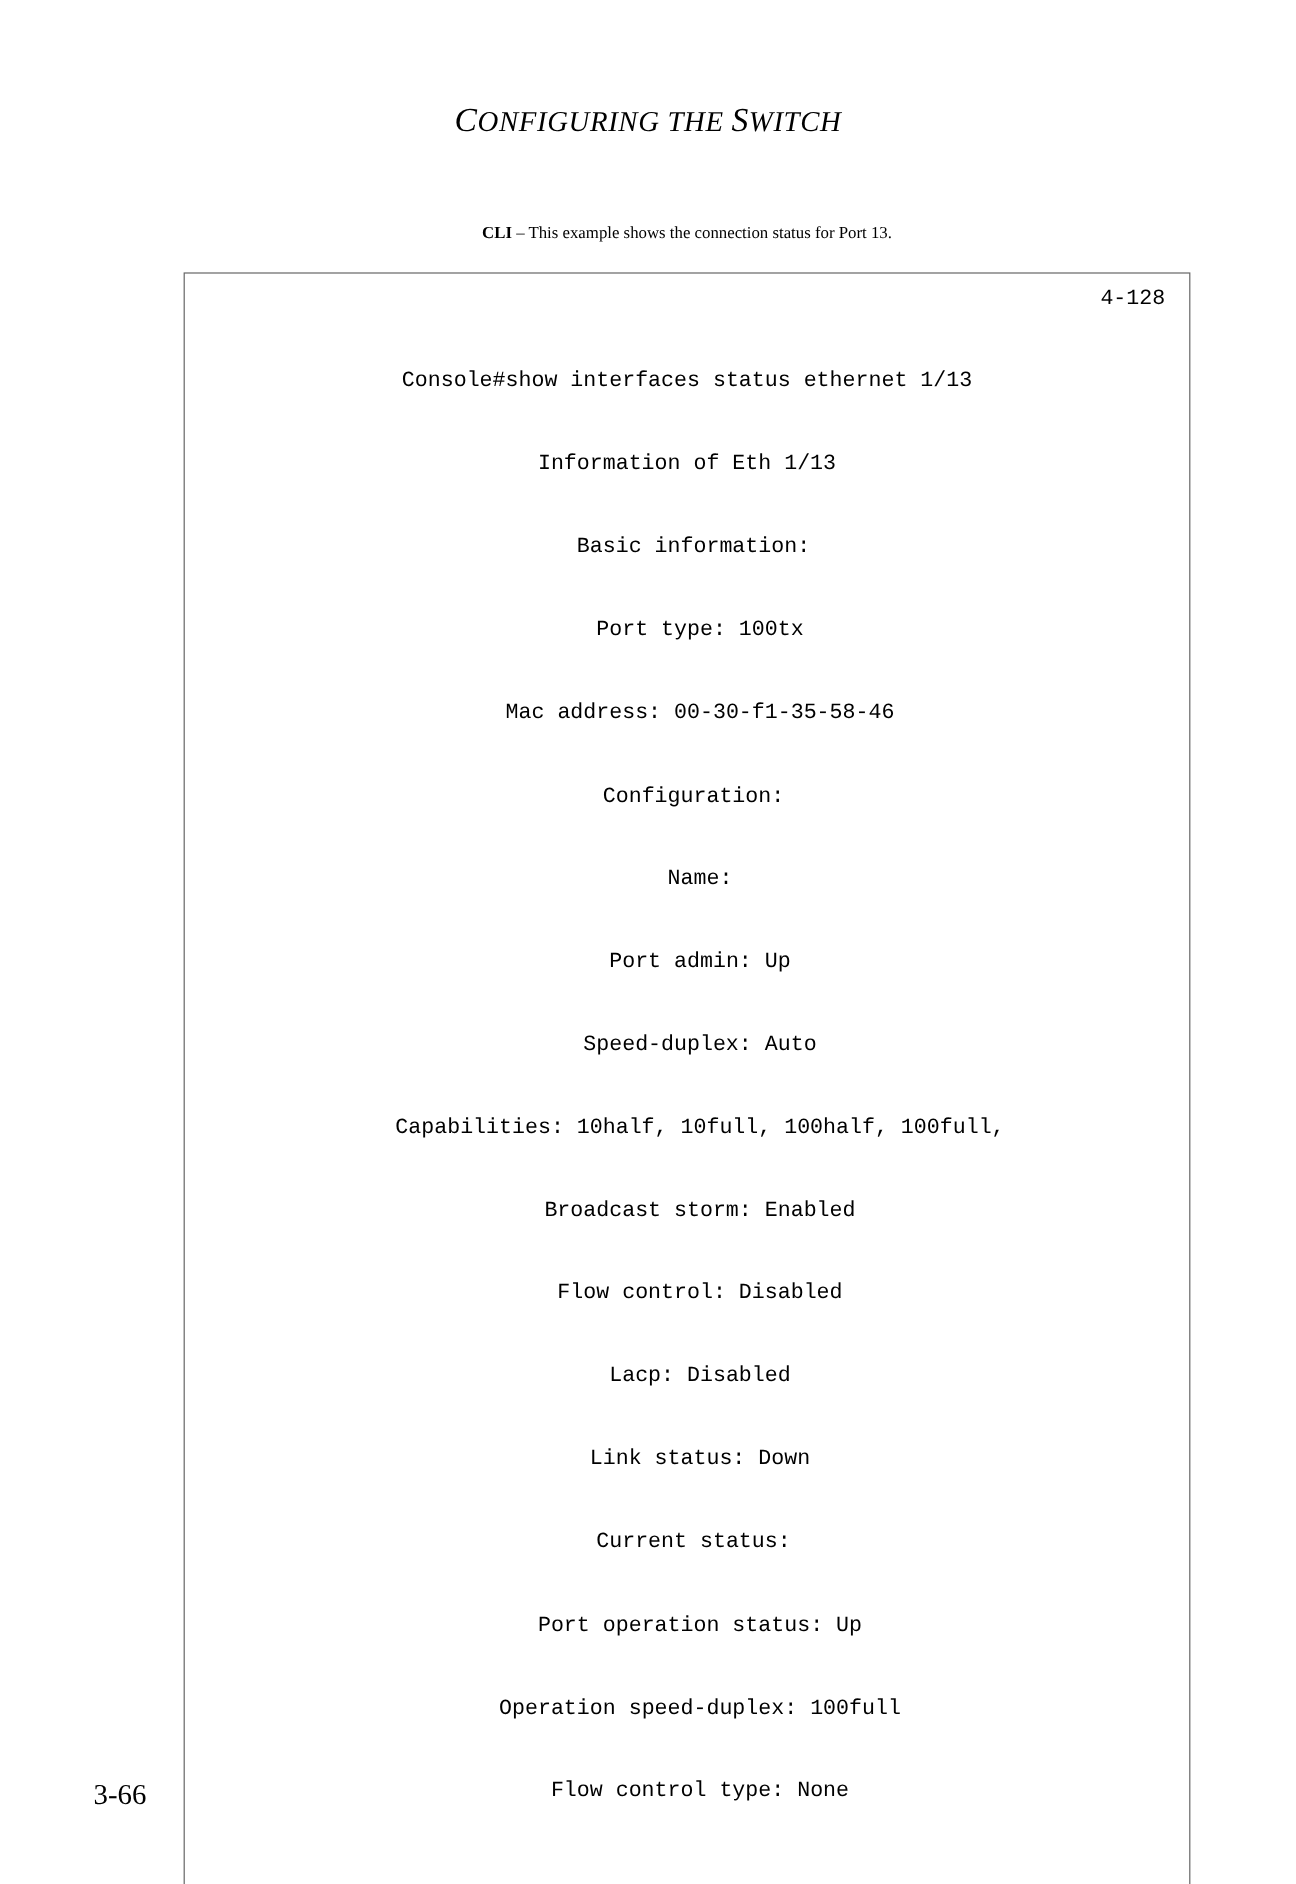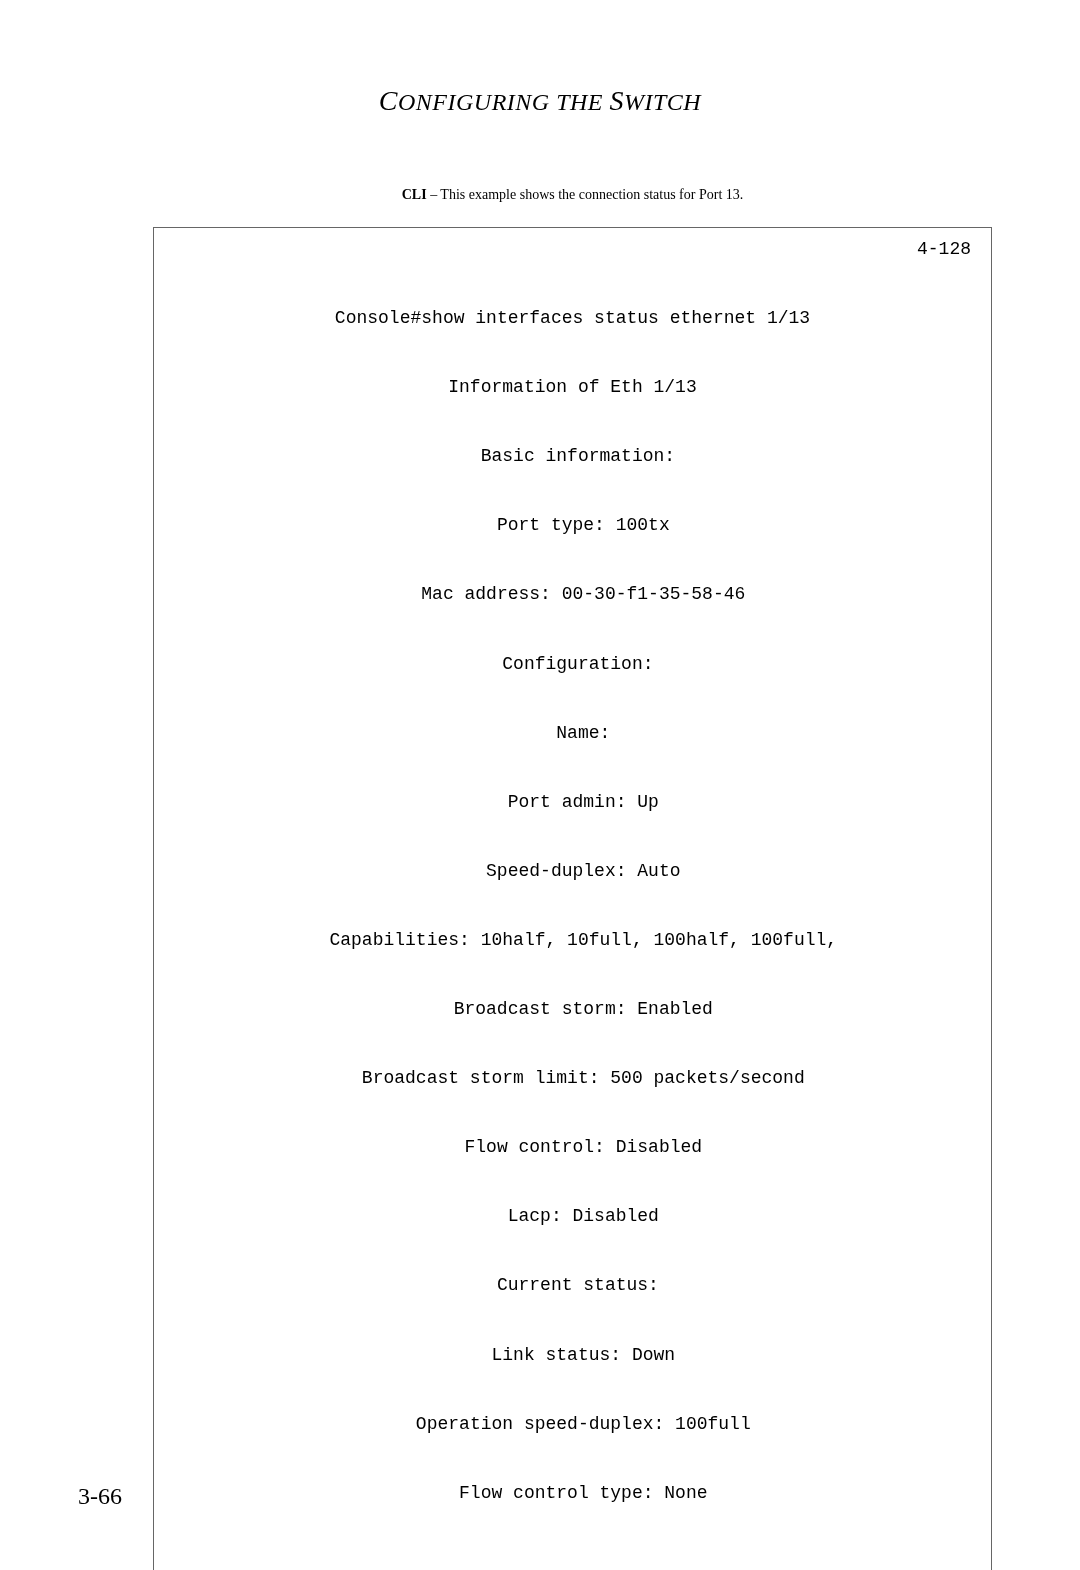--- a/index.html
+++ b/index.html
@@ -85,24 +85,24 @@
     <span class="cli-line">Information of Eth 1/13</span>
     <span class="cli-line"> Basic information:</span>
     <span class="cli-line">  Port type: 100tx</span>
     <span class="cli-line">  Mac address: 00-30-f1-35-58-46</span>
     <span class="cli-line"> Configuration:</span>
     <span class="cli-line">  Name:</span>
     <span class="cli-line">  Port admin: Up</span>
     <span class="cli-line">  Speed-duplex: Auto</span>
     <span class="cli-line">  Capabilities: 10half, 10full, 100half, 100full,</span>
     <span class="cli-line">  Broadcast storm: Enabled</span>
-    <span class="cli-line">  Broadcast storm limit: 500 packets/second</span>
     <span class="cli-line">  Flow control: Disabled</span>
     <span class="cli-line">  Lacp: Disabled</span>
+    <span class="cli-line">  Link status: Down</span>
     <span class="cli-line"> Current status:</span>
-    <span class="cli-line">  Link status: Down</span>
+    <span class="cli-line">  Port operation status: Up</span>
     <span class="cli-line">  Operation speed-duplex: 100full</span>
     <span class="cli-line">  Flow control type: None</span>
     
   </div>
 </div>
 
 <div class="page-number">3-66</div>
 
 </body></html>

